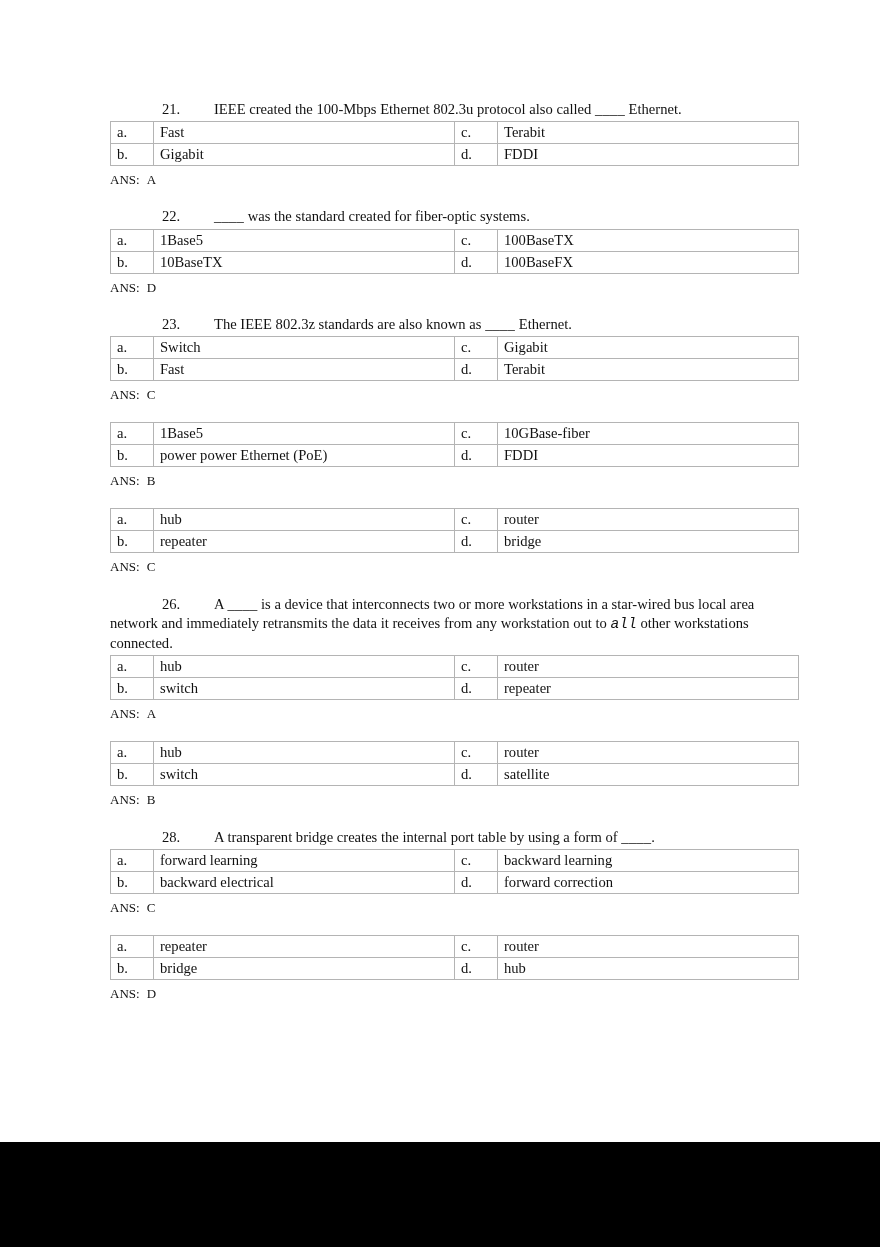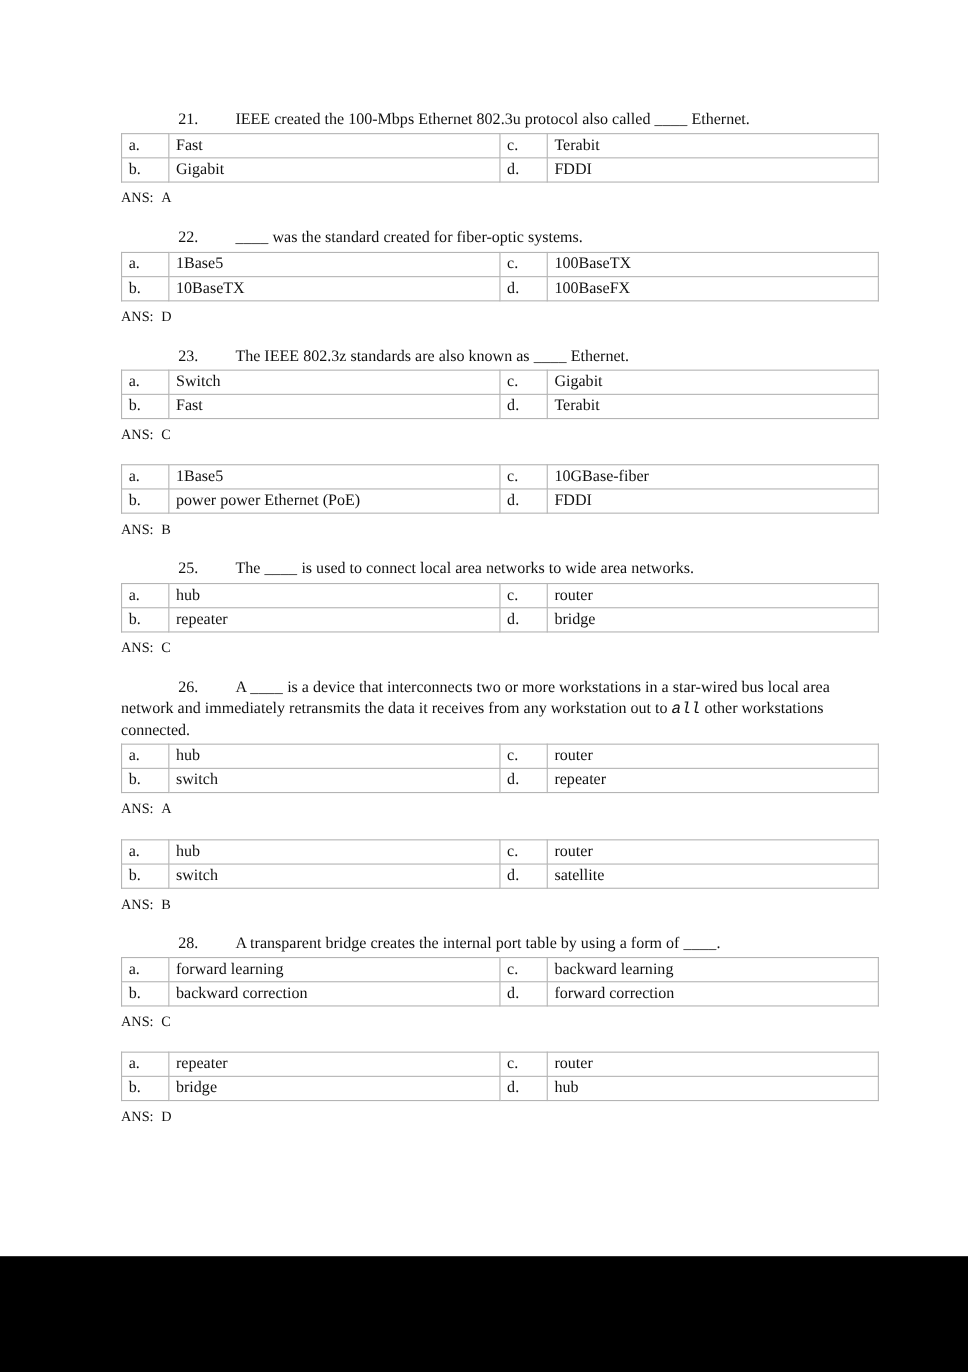--- a/index.html
+++ b/index.html
@@ -171,21 +171,20 @@
               <td class="val">power power Ethernet (PoE)</td>
               <td class="lbl2">d.</td>
               <td class="val2">FDDI</td>
             </tr>
           </tbody>
         </table>
         <p class="ans"><span class="k">ANS:</span><span>B</span></p>
         <div class="gap-after-ans"></div>
       </div>
       <div class="qblock">
-        <p class="stem"><span class="num">25.</span><span>The </span><span class="blank">____</span><span> is used to connect local area networks to wide area networks.</span></p>
         <table class="opts">
           <tbody>
             <tr>
               <td class="lbl">a.</td>
               <td class="val">hub</td>
               <td class="lbl2">c.</td>
               <td class="val2">router</td>
             </tr>
             <tr>
               <td class="lbl">b.</td>
@@ -244,21 +243,21 @@
         <table class="opts">
           <tbody>
             <tr>
               <td class="lbl">a.</td>
               <td class="val">forward learning</td>
               <td class="lbl2">c.</td>
               <td class="val2">backward learning</td>
             </tr>
             <tr>
               <td class="lbl">b.</td>
-              <td class="val">backward correction</td>
+              <td class="val">backward electrical</td>
               <td class="lbl2">d.</td>
               <td class="val2">forward correction</td>
             </tr>
           </tbody>
         </table>
         <p class="ans"><span class="k">ANS:</span><span>C</span></p>
         <div class="gap-after-ans"></div>
       </div>
       <div class="qblock">
         <table class="opts">

